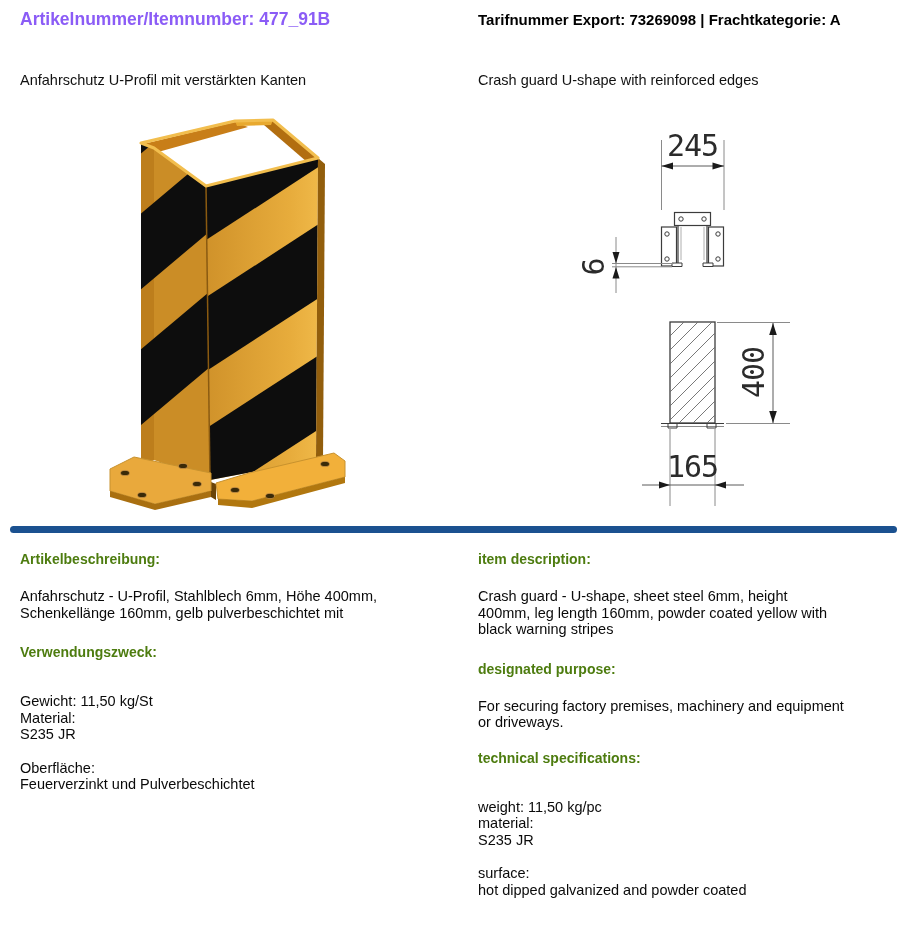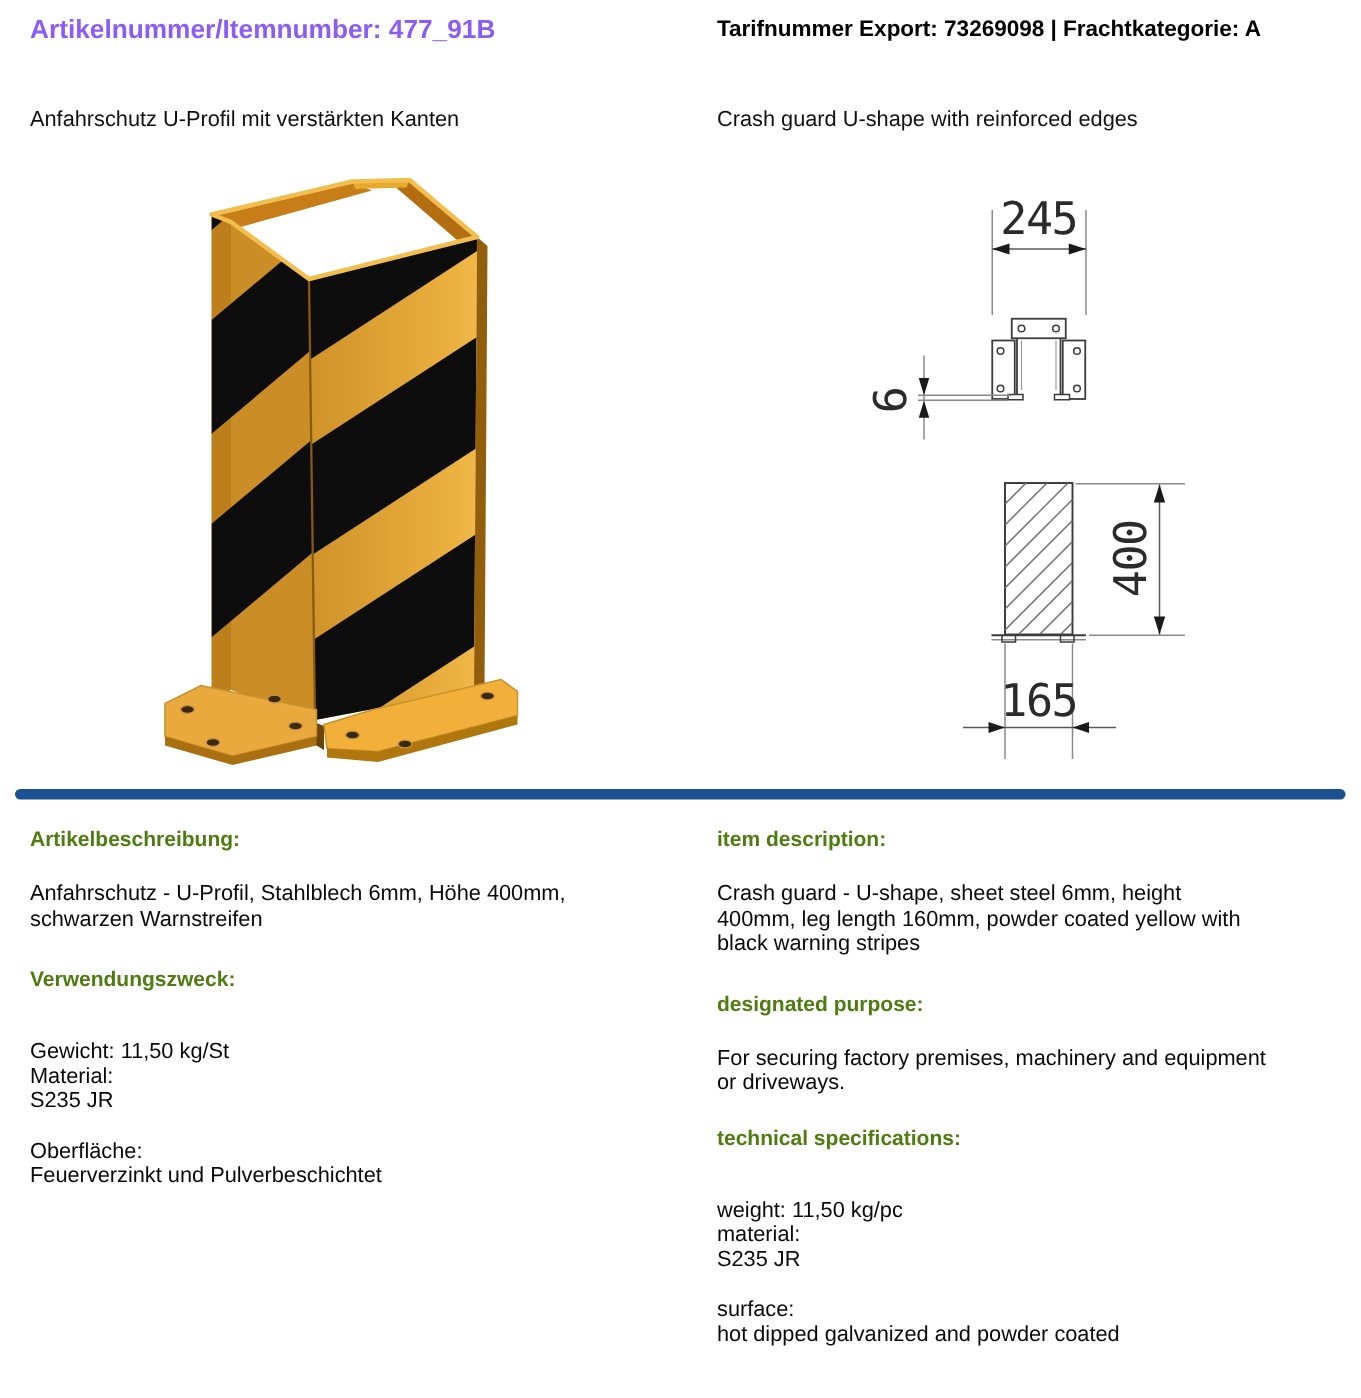--- a/index.html
+++ b/index.html
@@ -165,21 +165,21 @@
     <text class="dim-text" x="692.5" y="477" text-anchor="middle">165</text>
   </g>
 </svg>
 
 <div class="abs" id="divider"></div>
 
 <div class="col" id="col-de">
   <div class="sec-h h-first">Artikelbeschreibung:</div>
   <div class="para">
     <div class="bline">Anfahrschutz - U-Profil, Stahlblech 6mm, Höhe 400mm,</div>
-    <div class="bline">schwarzen Warnstreifen</div>
+    <div class="bline">Schenkellänge 160mm, gelb pulverbeschichtet mit</div>
   </div>
   <div class="sec-h h-mid">Verwendungszweck:</div>
   <div class="spec">
     <div class="bline">Gewicht: 11,50 kg/St</div>
     <div class="bline">Material:</div>
     <div class="bline">S235 JR</div>
   </div>
   <div class="surface">
     <div class="bline">Oberfläche:</div>
     <div class="bline">Feuerverzinkt und Pulverbeschichtet</div>

